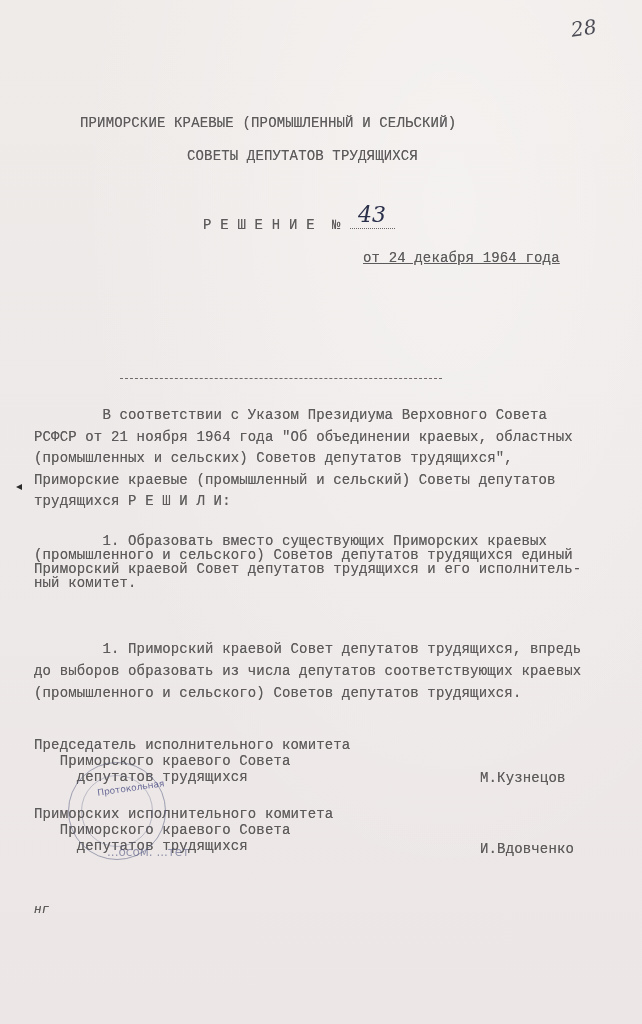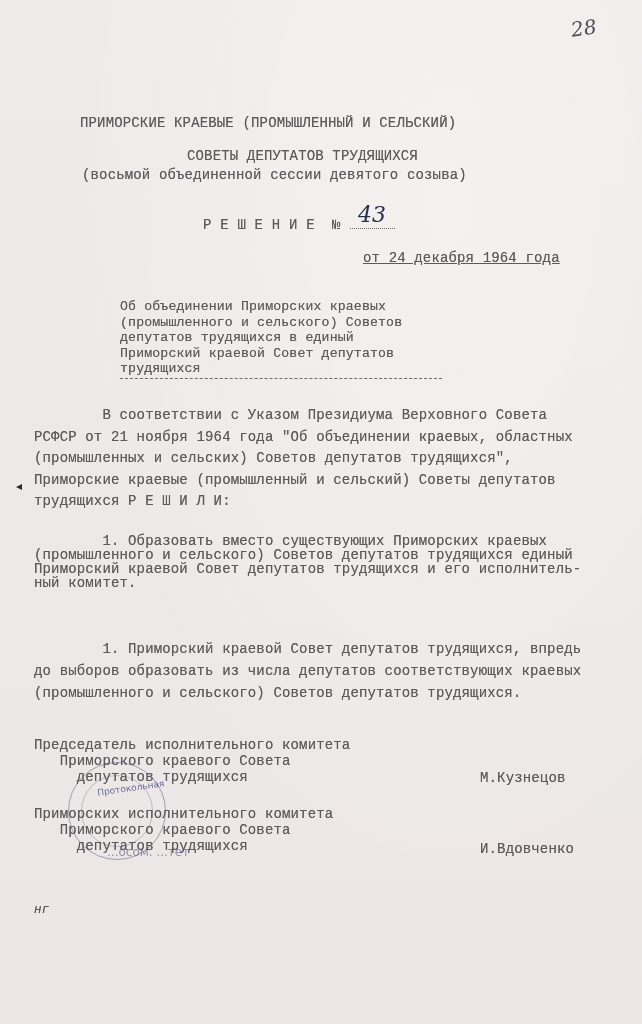--- a/index.html
+++ b/index.html
@@ -128,32 +128,26 @@
   </style>
 </head>
 <body>
 
 <div class="page">
 
   <div class="page-number">28</div>
 
   <div class="tw header-line1">ПРИМОРСКИЕ КРАЕВЫЕ (ПРОМЫШЛЕННЫЙ И СЕЛЬСКИЙ)</div>
   <div class="tw header-line2">СОВЕТЫ ДЕПУТАТОВ ТРУДЯЩИХСЯ</div>
-  <div class="tw header-line3">(восьмой объединенной сессии девятого созыва)</div>
 
   <div class="tw decision-label">Р Е Ш Е Н И Е  №</div>
   <div class="decision-number">43</div>
   <div class="decision-number-underline"></div>
   <div class="tw decision-date">от 24 декабря 1964 года</div>
 
-  <div class="tw subject">Об объединении Приморских краевых
-(промышленного и сельского) Советов
-депутатов трудящихся в единый
-Приморский краевой Совет депутатов
-трудящихся</div>
   <div class="subject-underline"></div>
 
   <div class="margin-mark"></div>
 
   <div class="tw body-para1">        В соответствии с Указом Президиума Верховного Совета
 РСФСР от 21 ноября 1964 года "Об объединении краевых, областных
 (промышленных и сельских) Советов депутатов трудящихся",
 Приморские краевые (промышленный и сельский) Советы депутатов
 трудящихся Р Е Ш И Л И:</div>
   <div class="tw body-para2">        1. Образовать вместо существующих Приморских краевых

